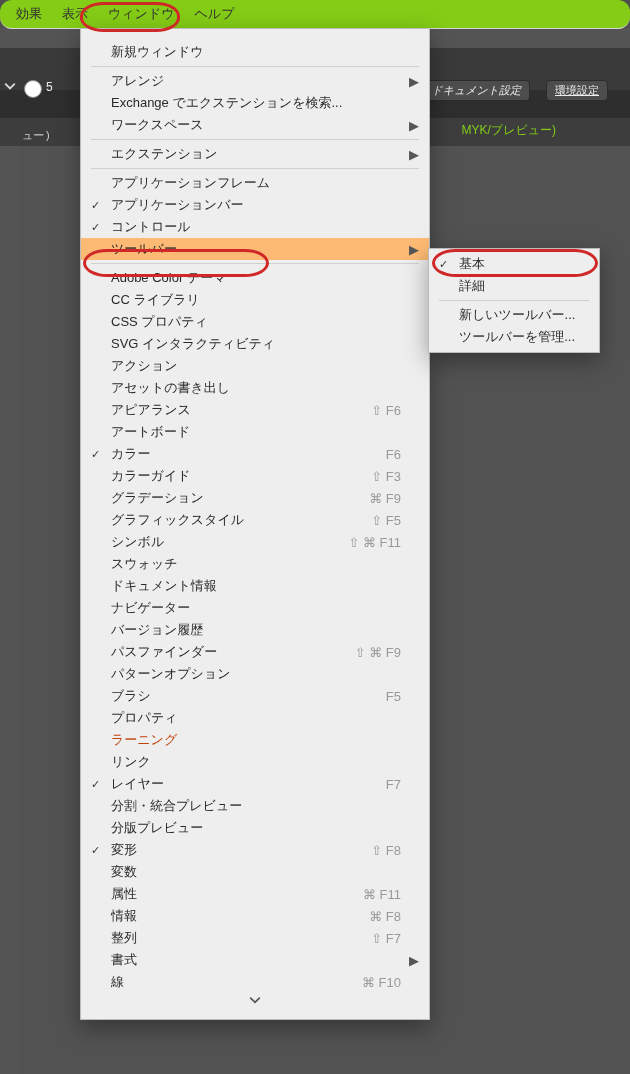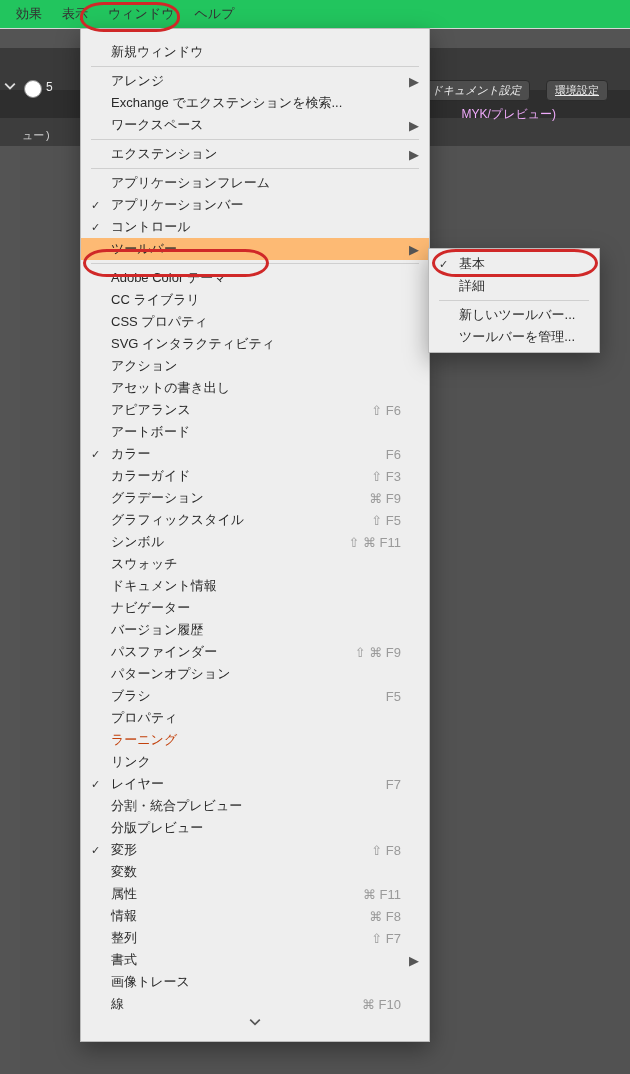--- a/index.html
+++ b/index.html
@@ -15,26 +15,27 @@
     position: relative;
   }
 
   
   .menubar {
     position: absolute;
     top: 0;
     left: 0;
     right: 0;
     height: 28px;
-    background: #22c55e;
+    background: #84cc16;
     display: flex;
     align-items: center;
     padding-left: 6px;
     border-bottom: 1px solid #d8d8d8;
     z-index: 3;
+    border-radius: 12px;
   }
   .menubar-item {
     padding: 0 10px;
     line-height: 28px;
     color: #333;
     white-space: nowrap;
   }
 
   
   .oval {
@@ -91,23 +92,24 @@
     background: #4d4d4d;
     color: #eee;
     border: 1px solid #2b2b2b;
     border-radius: 4px;
     padding: 2px 8px;
     font-size: 11px;
     white-space: nowrap;
   }
   .bg-doctitle {
     position: absolute;
-    color: #f0abfc;
+    color: #84cc16;
     font-size: 12px;
     white-space: nowrap;
+    margin-top: 16px;
   }
   .bg-tabtext {
     position: absolute;
     color: #ccc;
     font-size: 11px;
     font-family: Liberation Mono, monospace;
   }
   .bg-chev {
     position: absolute;
     top: 52px;
@@ -378,23 +380,20 @@
     </div>
   <div class="menu-item">
       <span>整列</span>
       <span class="shortcut">⇧ F7</span>
     </div>
   <div class="menu-item">
       <span>書式</span>
       <span class="sub-arrow">▶</span>
     </div>
   <div class="menu-item">
-      <span>画像トレース</span>
-    </div>
-  <div class="menu-item">
       <span>線</span>
       <span class="shortcut">⌘ F10</span>
     </div>
   <div class="menu-scroll">
       <svg viewBox="0 0 10 6" width="12" height="8">
         <path d="M1 1 L5 5 L9 1" fill="none" stroke="#555" stroke-width="1.4"></path>
       </svg>
     </div>
 </div>
 

